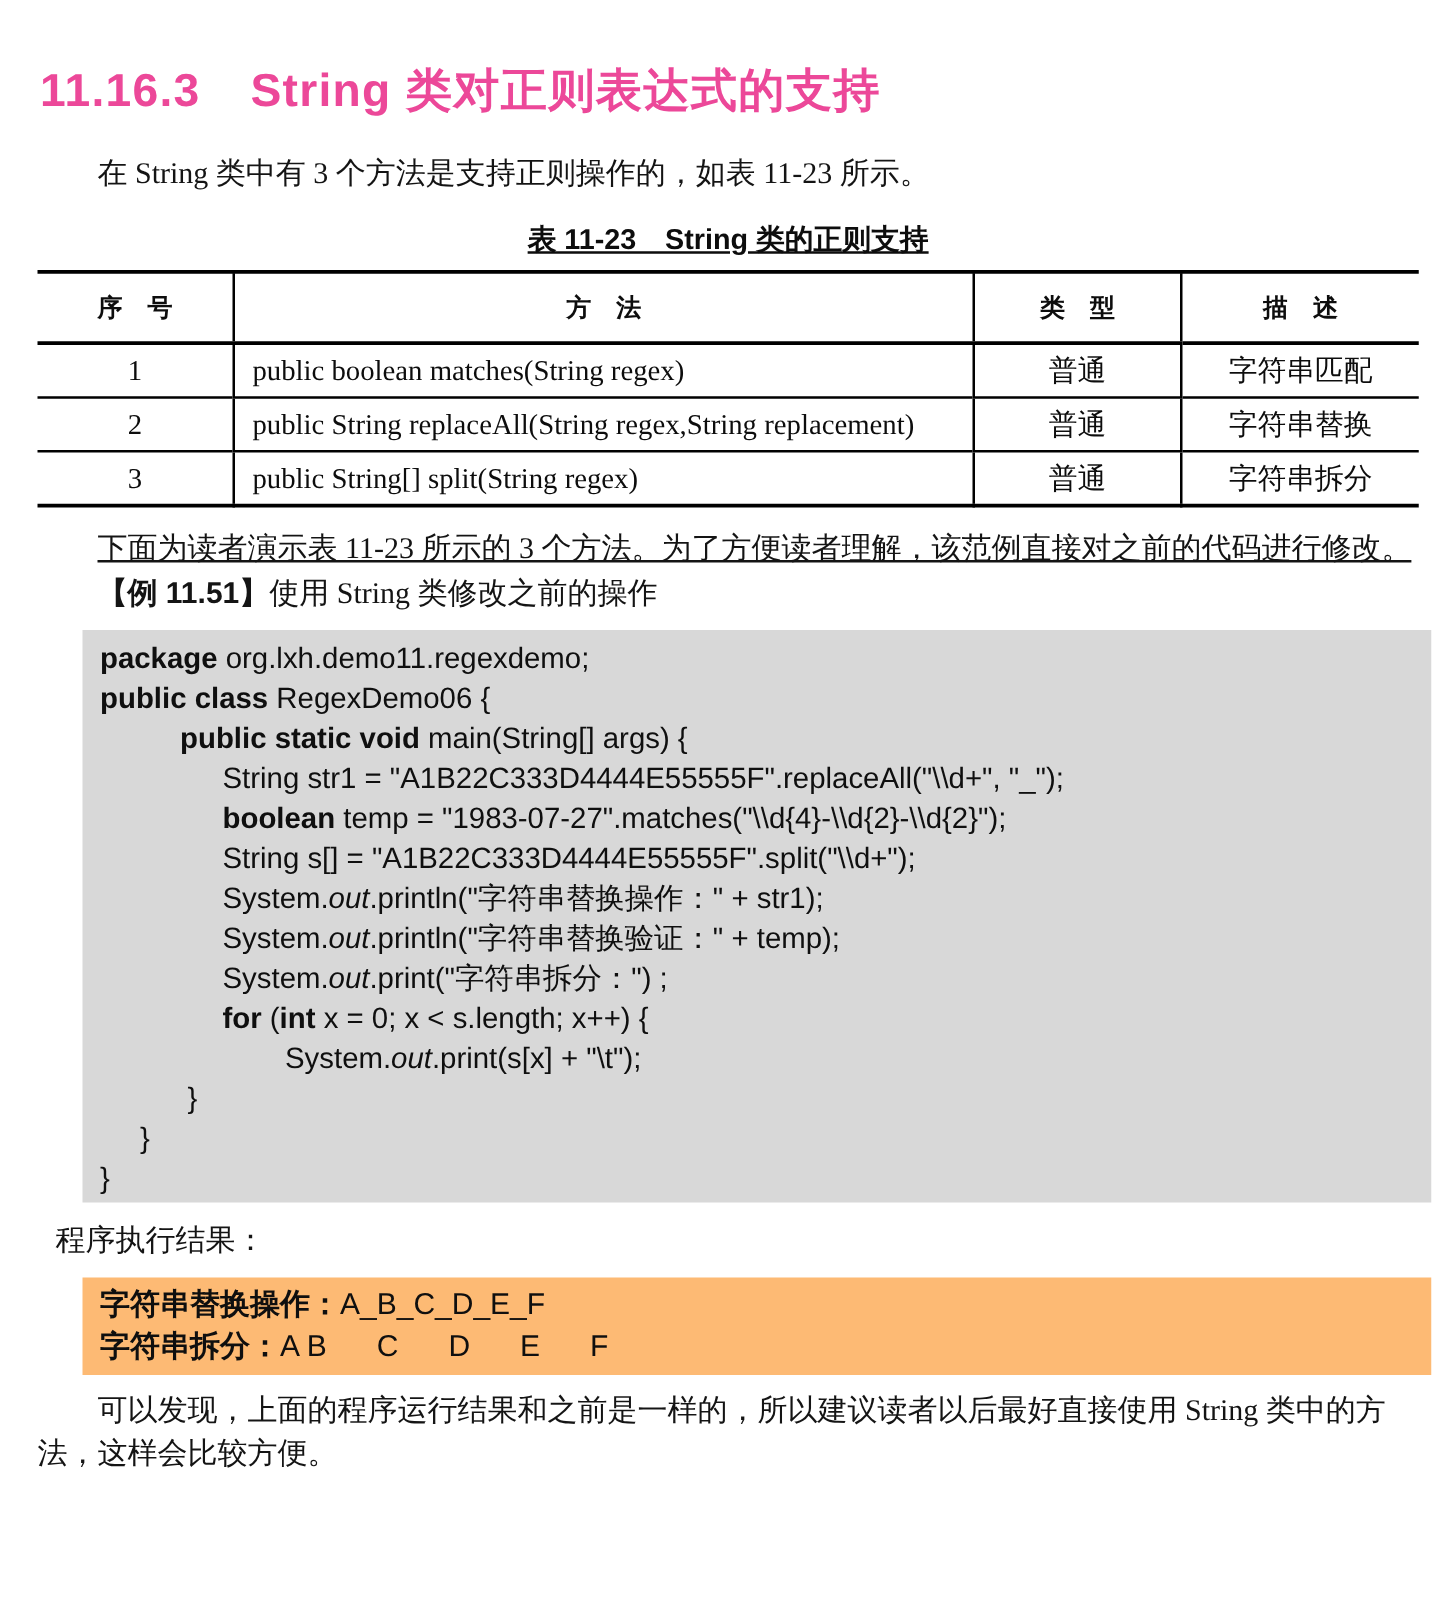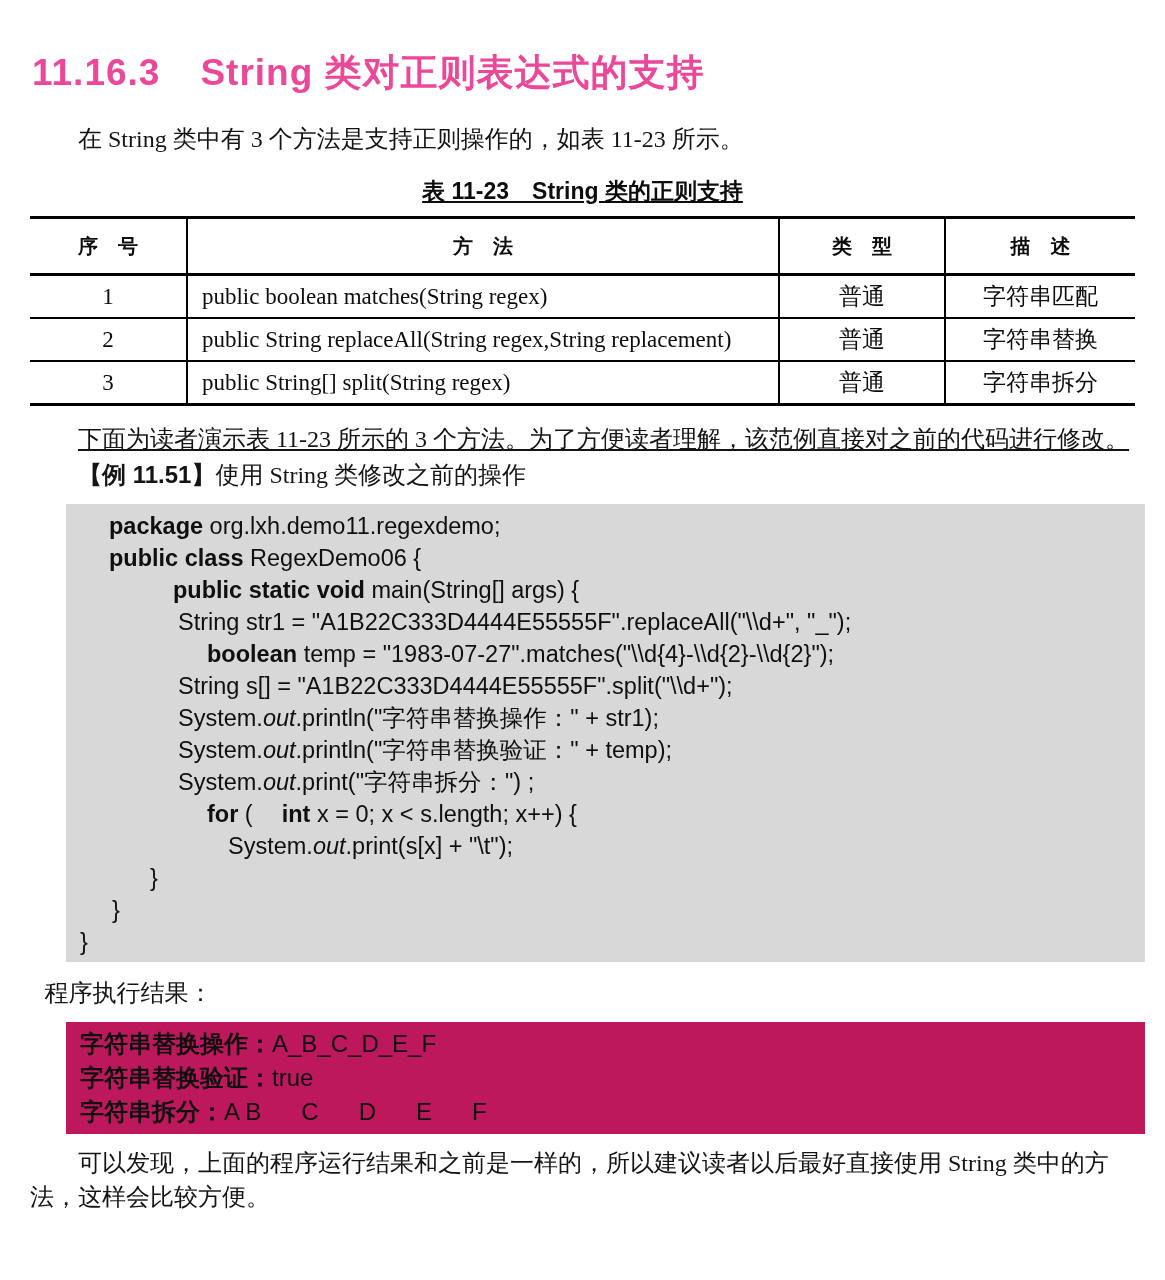--- a/index.html
+++ b/index.html
@@ -61,27 +61,27 @@
   
   .codeblock{
     margin:12px -10px 0 36px;
     background:#d8d8d8;
     font-family:"Liberation Sans","DejaVu Sans",sans-serif;
     font-size:23.5px;line-height:32px;
     padding:6px 0 4px 14px;
     color:#0f0f0f;
   }
   .codeline{white-space:pre;}
-  .codeline b{font-weight:bold;margin-left:29px;}
+  .codeline b{font-weight:bold;}
   .codeline i{font-style:italic;}
 
   
   .outputblock{
     margin:12px -10px 0 36px;
-    background:#be185d;
+    background:#fdba74;
     font-family:"Liberation Sans","DejaVu Sans",sans-serif;
     font-size:24px;line-height:34px;
     padding:5px 0 5px 14px;
     color:#0f0f0f;
   }
   .outline{white-space:pre;}
   .outline .lbl{font-weight:bold;}
 </style>
 </head>
 <body>
@@ -149,19 +149,18 @@
       <div class="codeline" style="padding-left: 148px;"><span>System.</span><i>out</i><span>.print(s[x] + "\t");</span></div>
       <div class="codeline" style="padding-left: 70px;"><span>}</span></div>
       <div class="codeline" style="padding-left: 32px;"><span>}</span></div>
       <div class="codeline" style="padding-left: 0px;"><span>}</span></div>
     </div>
 
   <p class="para result-line">程序执行结果：</p>
 
   <div class="outputblock" id="outputblock">
       <div class="outline"><span class="lbl">字符串替换操作：</span><span>A_B_C_D_E_F</span></div>
-      <div class="outline"><span class="lbl">字符串替换验证：</span><span>true</span></div>
       <div class="outline"><span class="lbl">字符串拆分：</span><span>A B      C      D      E      F</span></div>
     </div>
 
   <p class="para indent closing">可以发现，上面的程序运行结果和之前是一样的，所以建议读者以后最好直接使用 String 类中的方法，这样会比较方便。</p>
 
 </div>
 
 </body></html>

